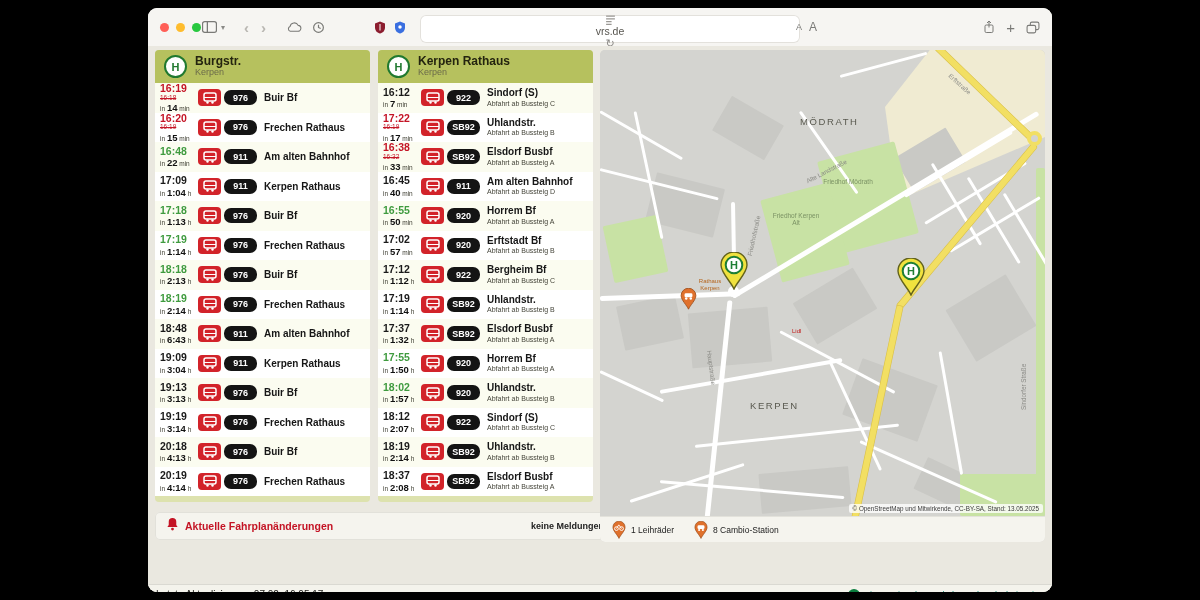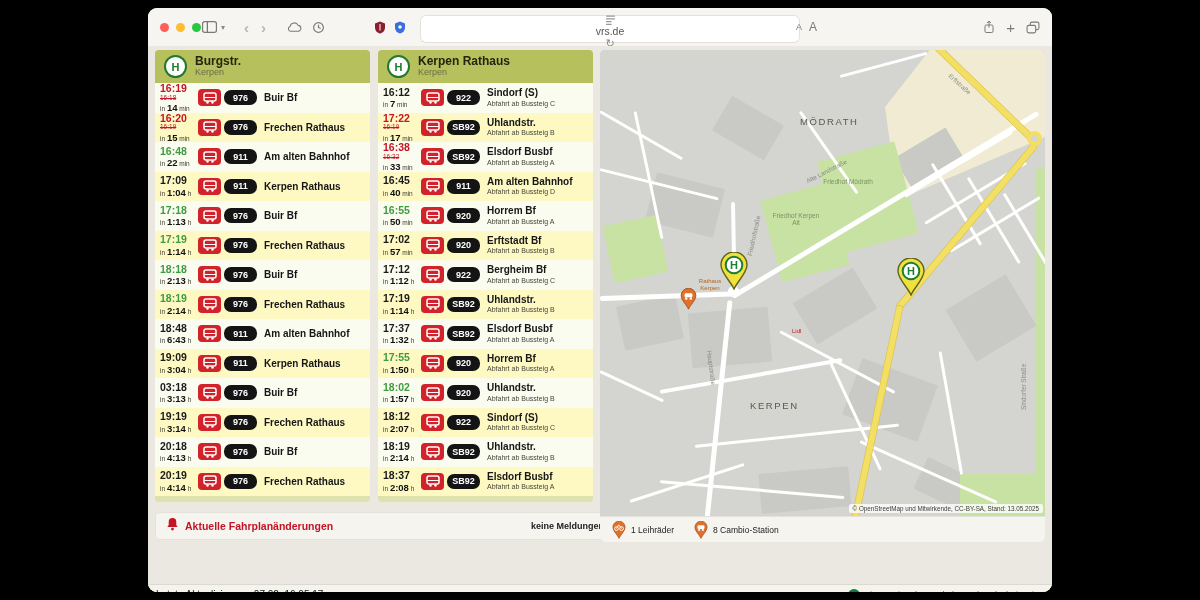--- a/index.html
+++ b/index.html
@@ -33,21 +33,21 @@
          overflow:hidden;padding-bottom:6px;}
   .board0{left:7px;}.board1{left:230px;}
   .board-header{height:33px;background:#b6c15e;display:flex;align-items:center;gap:8px;padding:0 9px;}
   .stop-logo{width:19px;height:19px;border-radius:50%;background:#fff;border:2px solid #20792f;
              color:#20792f;font-weight:bold;font-size:11px;display:flex;align-items:center;
              justify-content:center;flex:0 0 auto;}
   .board-titles{line-height:1.1;}
   .board-title{font-size:12px;font-weight:bold;color:#24240f;}
   .board-city{font-size:9px;color:#6c6c4a;}
   .dep-row{height:29.5px;display:flex;align-items:center;padding:0 6px 0 5px;background:#fbfcf0;}
-  .dep-row.alt{background:#fef9c3;}
+  .dep-row.alt{background:#ffffff;}
   .dep-timecol{width:38px;flex:0 0 auto;line-height:1;}
   .dep-time{font-size:10.5px;font-weight:bold;color:#1a1a1a;}
   .t-delayed{color:#c41425;}
   .t-ontime{color:#3f9b3f;}
   .dep-sched{font-size:6.5px;color:#c41425;text-decoration:line-through;margin-top:1px;}
   .dep-count{font-size:6.5px;color:#3a3a2e;margin-top:2px;}
   .dep-count b{font-size:9.5px;color:#111;}
   .dep-badges{display:flex;align-items:center;gap:3px;flex:0 0 auto;width:60px;}
   .bus-chip{width:23px;height:17px;background:#d2232a;border-radius:4px;display:flex;
             align-items:center;justify-content:center;flex:0 0 auto;}
@@ -421,21 +421,21 @@
           <span class="line-chip">911</span>
         </div>
         <div class="dep-dest">
           <div class="dest-name">Kerpen Rathaus</div>
 
         </div>
       </div>
 
       <div class="dep-row">
         <div class="dep-timecol">
-          <div class="dep-time t-plain">03:18</div>
+          <div class="dep-time t-plain">19:13</div>
 
           <div class="dep-count"><span>in</span> <b>3:13</b> <span>h</span></div>
         </div>
         <div class="dep-badges">
           <span class="bus-chip">
             <svg width="14" height="12" viewBox="0 0 28 24">
                   <rect x="2" y="2" width="24" height="16" rx="4" fill="none" stroke="#fff" stroke-width="3"></rect>
                   <line x1="2" y1="11" x2="26" y2="11" stroke="#fff" stroke-width="2"></line>
                   <circle cx="9" cy="21" r="2.4" fill="#fff"></circle>
                   <circle cx="19" cy="21" r="2.4" fill="#fff"></circle>

